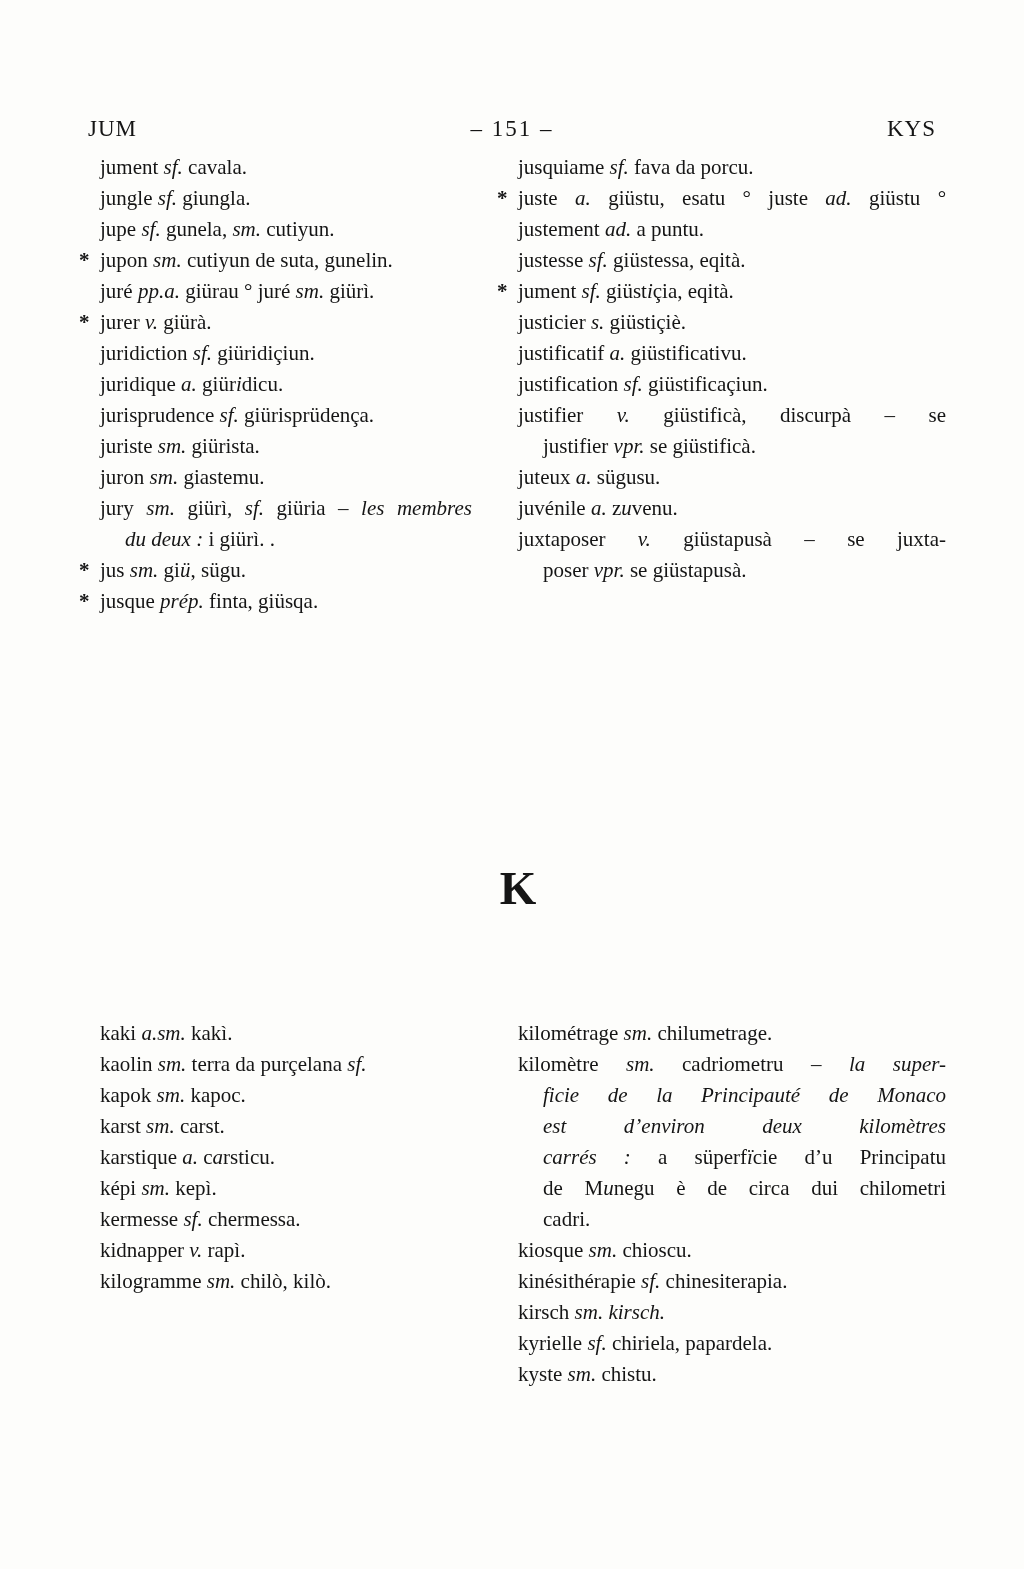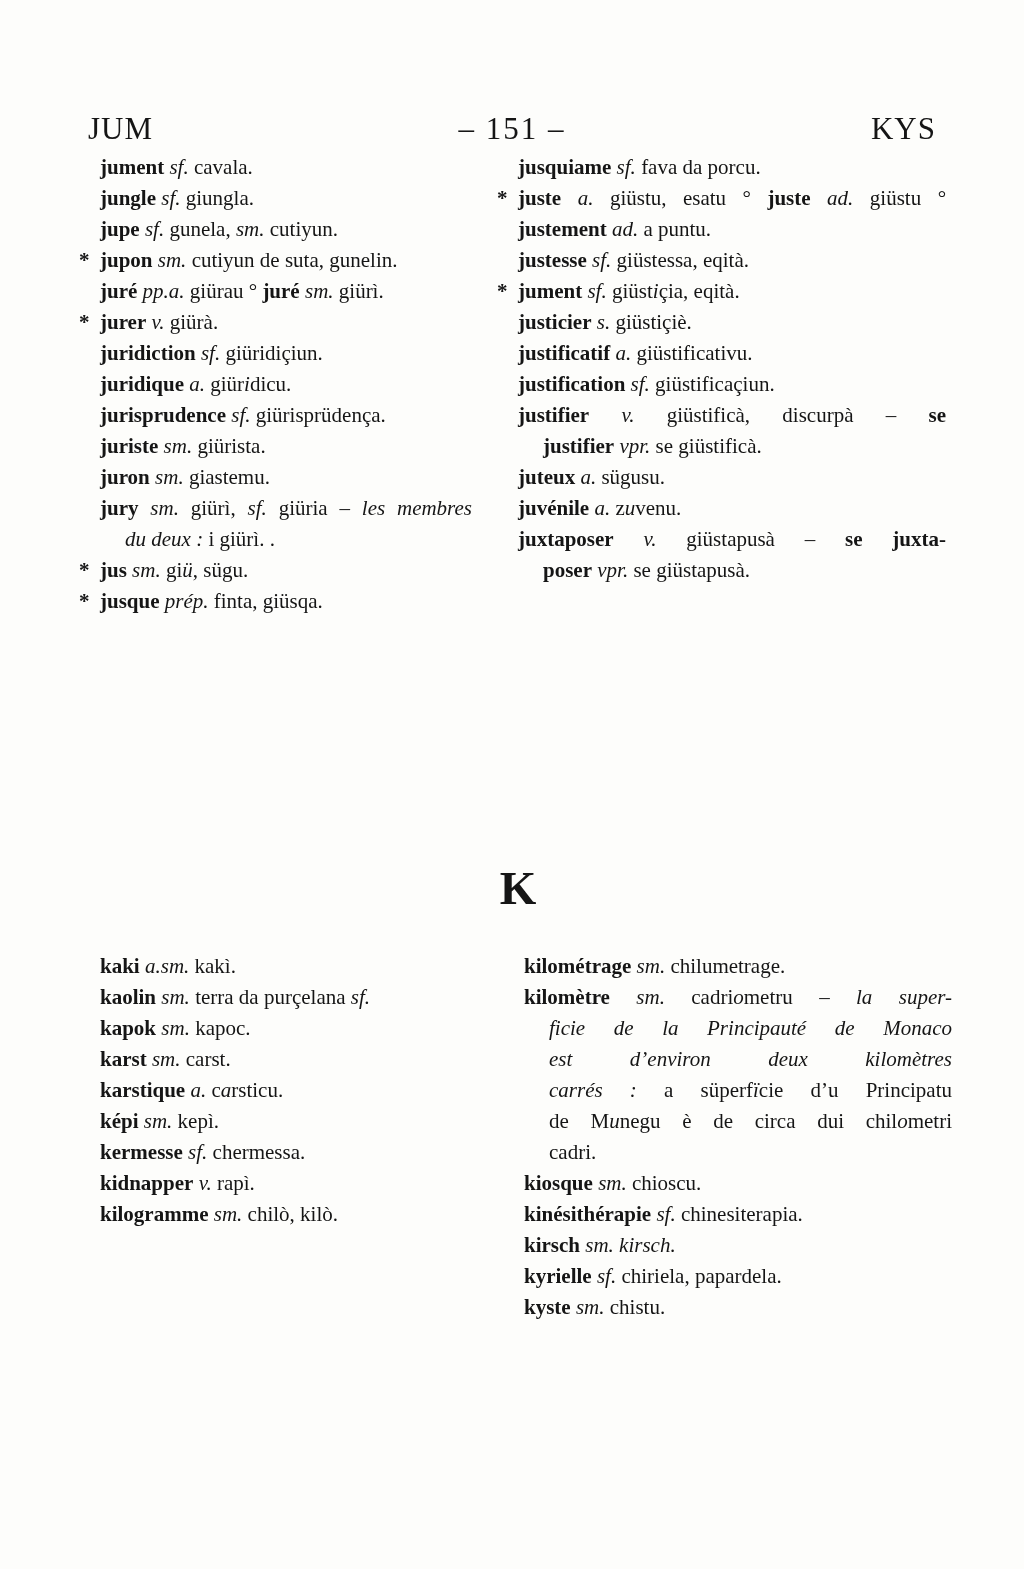--- a/index.html
+++ b/index.html
@@ -10,43 +10,43 @@
     font-family: "Liberation Serif", serif;
     position: relative;
     overflow: hidden;
   }
   .page { position: absolute; top: 0; left: 0; width: 1024px; height: 1569px; }
 
   
   .header {
     position: absolute; top: 116px; left: 88px; right: 88px;
     display: flex; justify-content: space-between;
-    font-size: 31px; line-height: 26px;
+    font-size: 23px; line-height: 26px;
     letter-spacing: 1px;
   }
   .header .center { letter-spacing: 2px; }
 
   
   .cols { position: absolute; left: 100px; display: flex; }
   .cols-j { top: 152px; }
-  .cols-k { top: 951px; gap: 6px; }
+  .cols-k { top: 1018px; }
   .col { font-size: 21px; line-height: 31px; }
   .col-l { width: 372px; }
   .col-r { width: 428px; margin-left: 46px; }
 
   .entry { position: relative; }
   .entry .ast {
     position: absolute; left: -21px; top: 0;
     font-weight: bold; font-size: 21px;
   }
   .line { min-height: 31px; }
   .line.cont { margin-left: 25px; }
   .line.fill { text-align: justify; text-align-last: justify; }
 
-  .s-b { font-weight: bold; }
+  .s-b { font-weight: normal; }
   .s-i { font-style: italic; }
   .s-r { }
 
   
   .letter {
     position: absolute; top: 862px; left: 88px; width: 860px;
     text-align: center;
     font-size: 47px; font-weight: bold; line-height: 52px;
   }
 </style>

